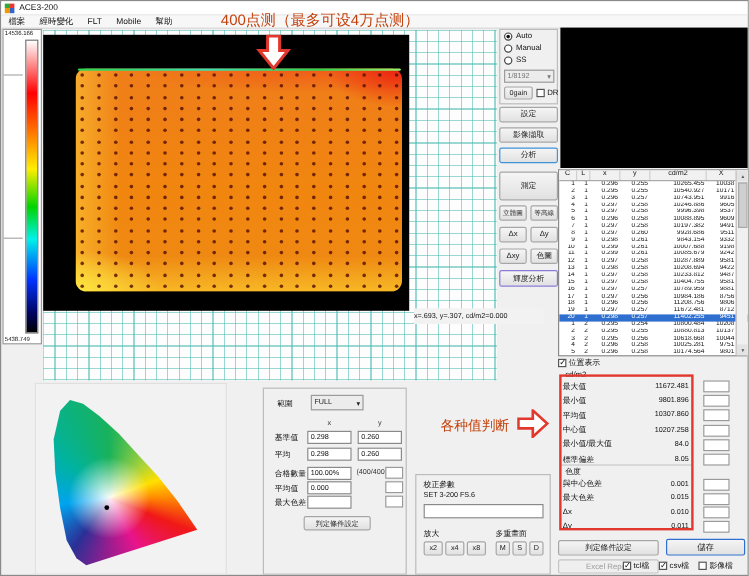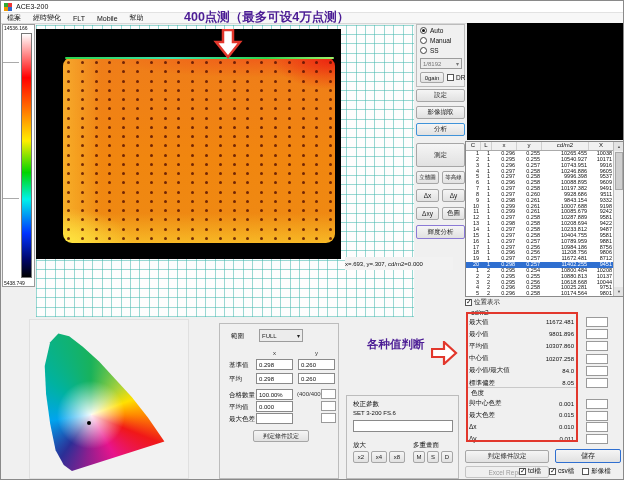--- a/index.html
+++ b/index.html
@@ -34,21 +34,21 @@
       radial-gradient(ellipse 90px 45px at 0% 100%,rgba(255,238,70,.8),rgba(255,238,70,0) 78%),
       linear-gradient(to top,rgba(255,222,52,.55) 0%,rgba(255,222,52,0) 16%),
       linear-gradient(to right,rgba(255,214,64,.5) 0%,rgba(255,214,64,0) 14%),
       linear-gradient(180deg,#ef7d1a 0%,#f1860f 55%,#ee8a14 100%);}
   .heat-topline{position:absolute;left:2px;top:0;width:99%;height:2px;border-radius:2px;
     background:linear-gradient(to right,#2fd44e,#3be0ae 40%,#2fd44e 75%,#9ef06a);}
   .dot{position:absolute;width:3px;height:3px;border-radius:50%;background:rgba(82,14,0,.8);}
   .statuslbl{left:344px;top:256px;width:108px;height:13px;background:#f2f2f2;
              font-size:6px;display:flex;align-items:center;}
   
-  .rednote{color:#4c1d95;font-weight:bold;text-align:right;}
+  .rednote{color:#c2410c;font-weight:normal;text-align:right;}
   .redrect{left:465px;top:311px;width:112px;height:130px;border:2.5px solid #e2372c;}
   
   .groupbox{border:1px solid #bcbcbc;}
   .capgroup{left:415px;top:23px;width:49px;height:63px;background:#f0f0f0;}
   .radiorow{display:flex;align-items:center;font-size:6.5px;height:9px;margin:1px 0 0 3px;}
   .radio{width:7px;height:7px;border:1px solid #444;border-radius:50%;background:#fff;margin-right:3px;flex:0 0 auto;}
   .radio.on::after{content:'';display:block;width:3px;height:3px;background:#111;border-radius:50%;margin:1px auto;}
   .selbox{position:absolute;background:#ececec;border:1px solid #9c9c9c;font-size:6px;color:#777;
           display:flex;align-items:center;padding:0 2px;justify-content:space-between;}
   .btn{position:absolute;background:linear-gradient(#f5f5f5,#e1e1e1);border:1px solid #a6a6a6;
@@ -539,21 +539,21 @@
     </div>
   </div>
 
   <div class="abs statuslbl">x=.693, y=.307, cd/m2=0.000</div>
 
   <div class="abs rednote" style="left:183px;top:8px;font-size:12.5px;white-space:nowrap;">400点测（最多可设4万点测）</div>
   <svg class="abs" style="left:212px;top:28px;" width="30" height="30" viewBox="0 0 30 30">
     <polygon points="10,1 20,1 20,13 27,13 15,28 3,13 10,13" fill="#fff" stroke="#e2372c" stroke-width="2.5"></polygon>
   </svg>
 
-  <div class="abs rednote" style="left:366px;top:336px;font-size:11.5px;white-space:nowrap;">各种值判断</div>
+  <div class="abs rednote" style="left:366px;top:346px;font-size:11.5px;white-space:nowrap;">各种值判断</div>
   <svg class="abs" style="left:430px;top:340px;" width="27" height="24" viewBox="0 0 27 24">
     <polygon points="1,8 13,8 13,1 25,12 13,23 13,16 1,16" fill="#fff" stroke="#e2372c" stroke-width="2.2"></polygon>
   </svg>
 
   <div class="abs groupbox capgroup">
     <div class="radiorow">
       <span class="radio on"></span>
       <span>Auto</span>
     </div>
     <div class="radiorow">

